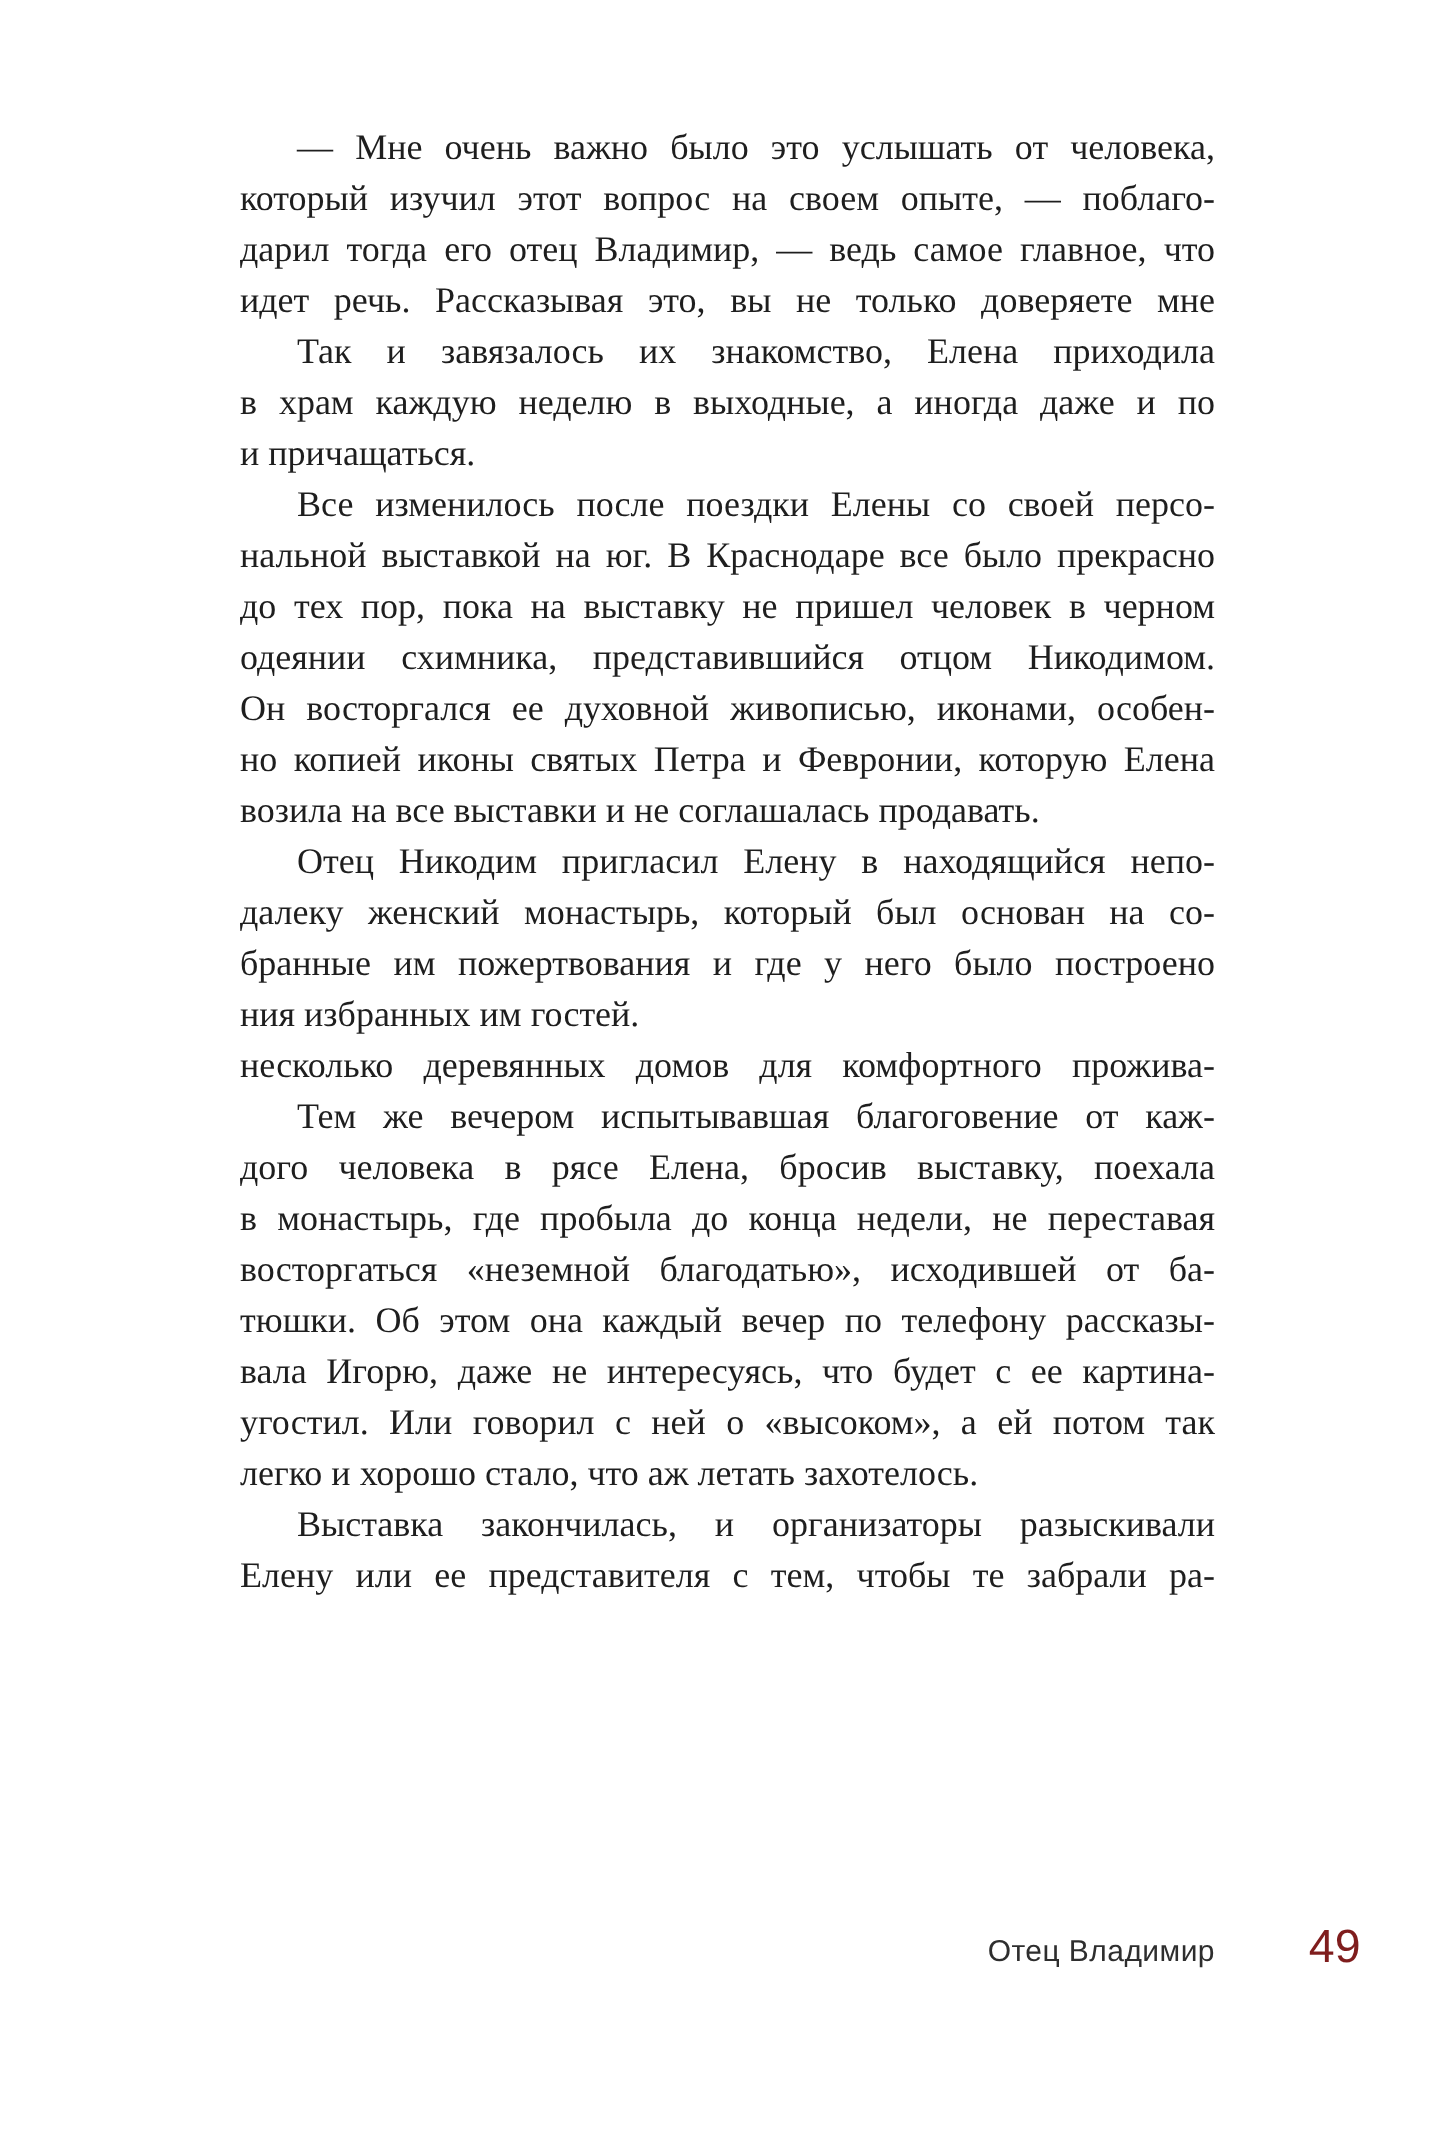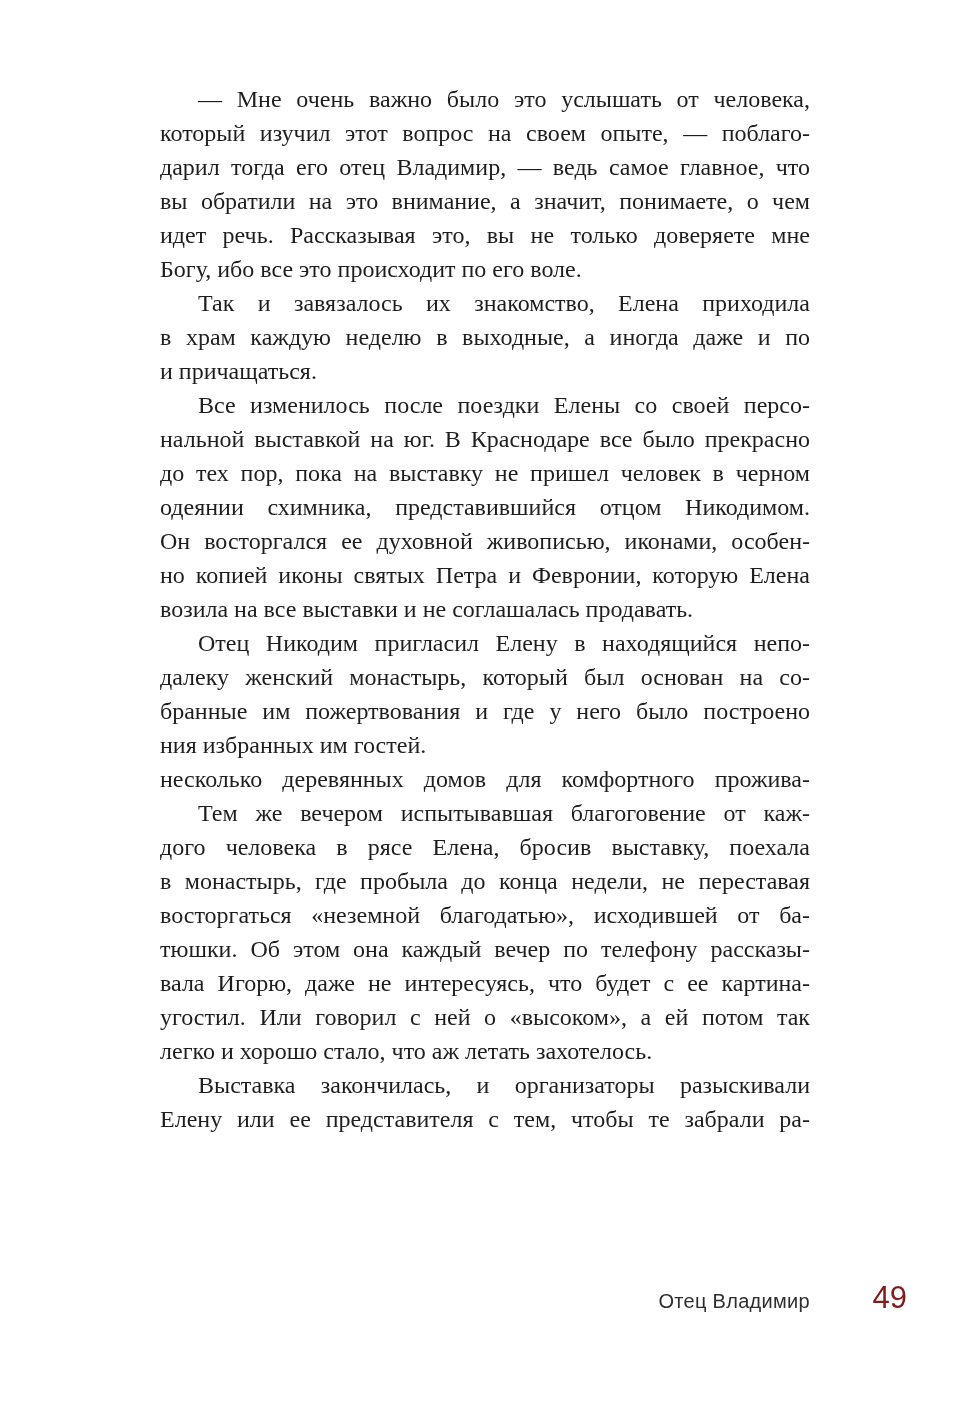--- a/index.html
+++ b/index.html
@@ -65,23 +65,21 @@
 <body style="background: rgb(255, 255, 255);">
 
 <div class="book-page">
 
   <div class="text-block" style="color: rgb(30, 30, 30);">
 
     <p class="para">
       <span class="ln first" style="display:block">— Мне очень важно было это услышать от человека,</span>
       <span class="ln" style="display:block">который изучил этот вопрос на своем опыте, — поблаго-</span>
       <span class="ln" style="display:block">дарил тогда его отец Владимир, — ведь самое главное, что</span>
-      <span class="ln" style="display:block">вы обратили на это внимание, а значит, понимаете, о чем</span>
       <span class="ln" style="display:block">идет речь. Рассказывая это, вы не только доверяете мне</span>
-      <span class="ln end" style="display:block">Богу, ибо все это происходит по его воле.</span>
     </p>
 
     <p class="para">
       <span class="ln first" style="display:block">Так и завязалось их знакомство, Елена приходила</span>
       <span class="ln" style="display:block">в храм каждую неделю в выходные, а иногда даже и по</span>
       <span class="ln end" style="display:block">и причащаться.</span>
     </p>
 
     <p class="para">
       <span class="ln first" style="display:block">Все изменилось после поездки Елены со своей персо-</span>

